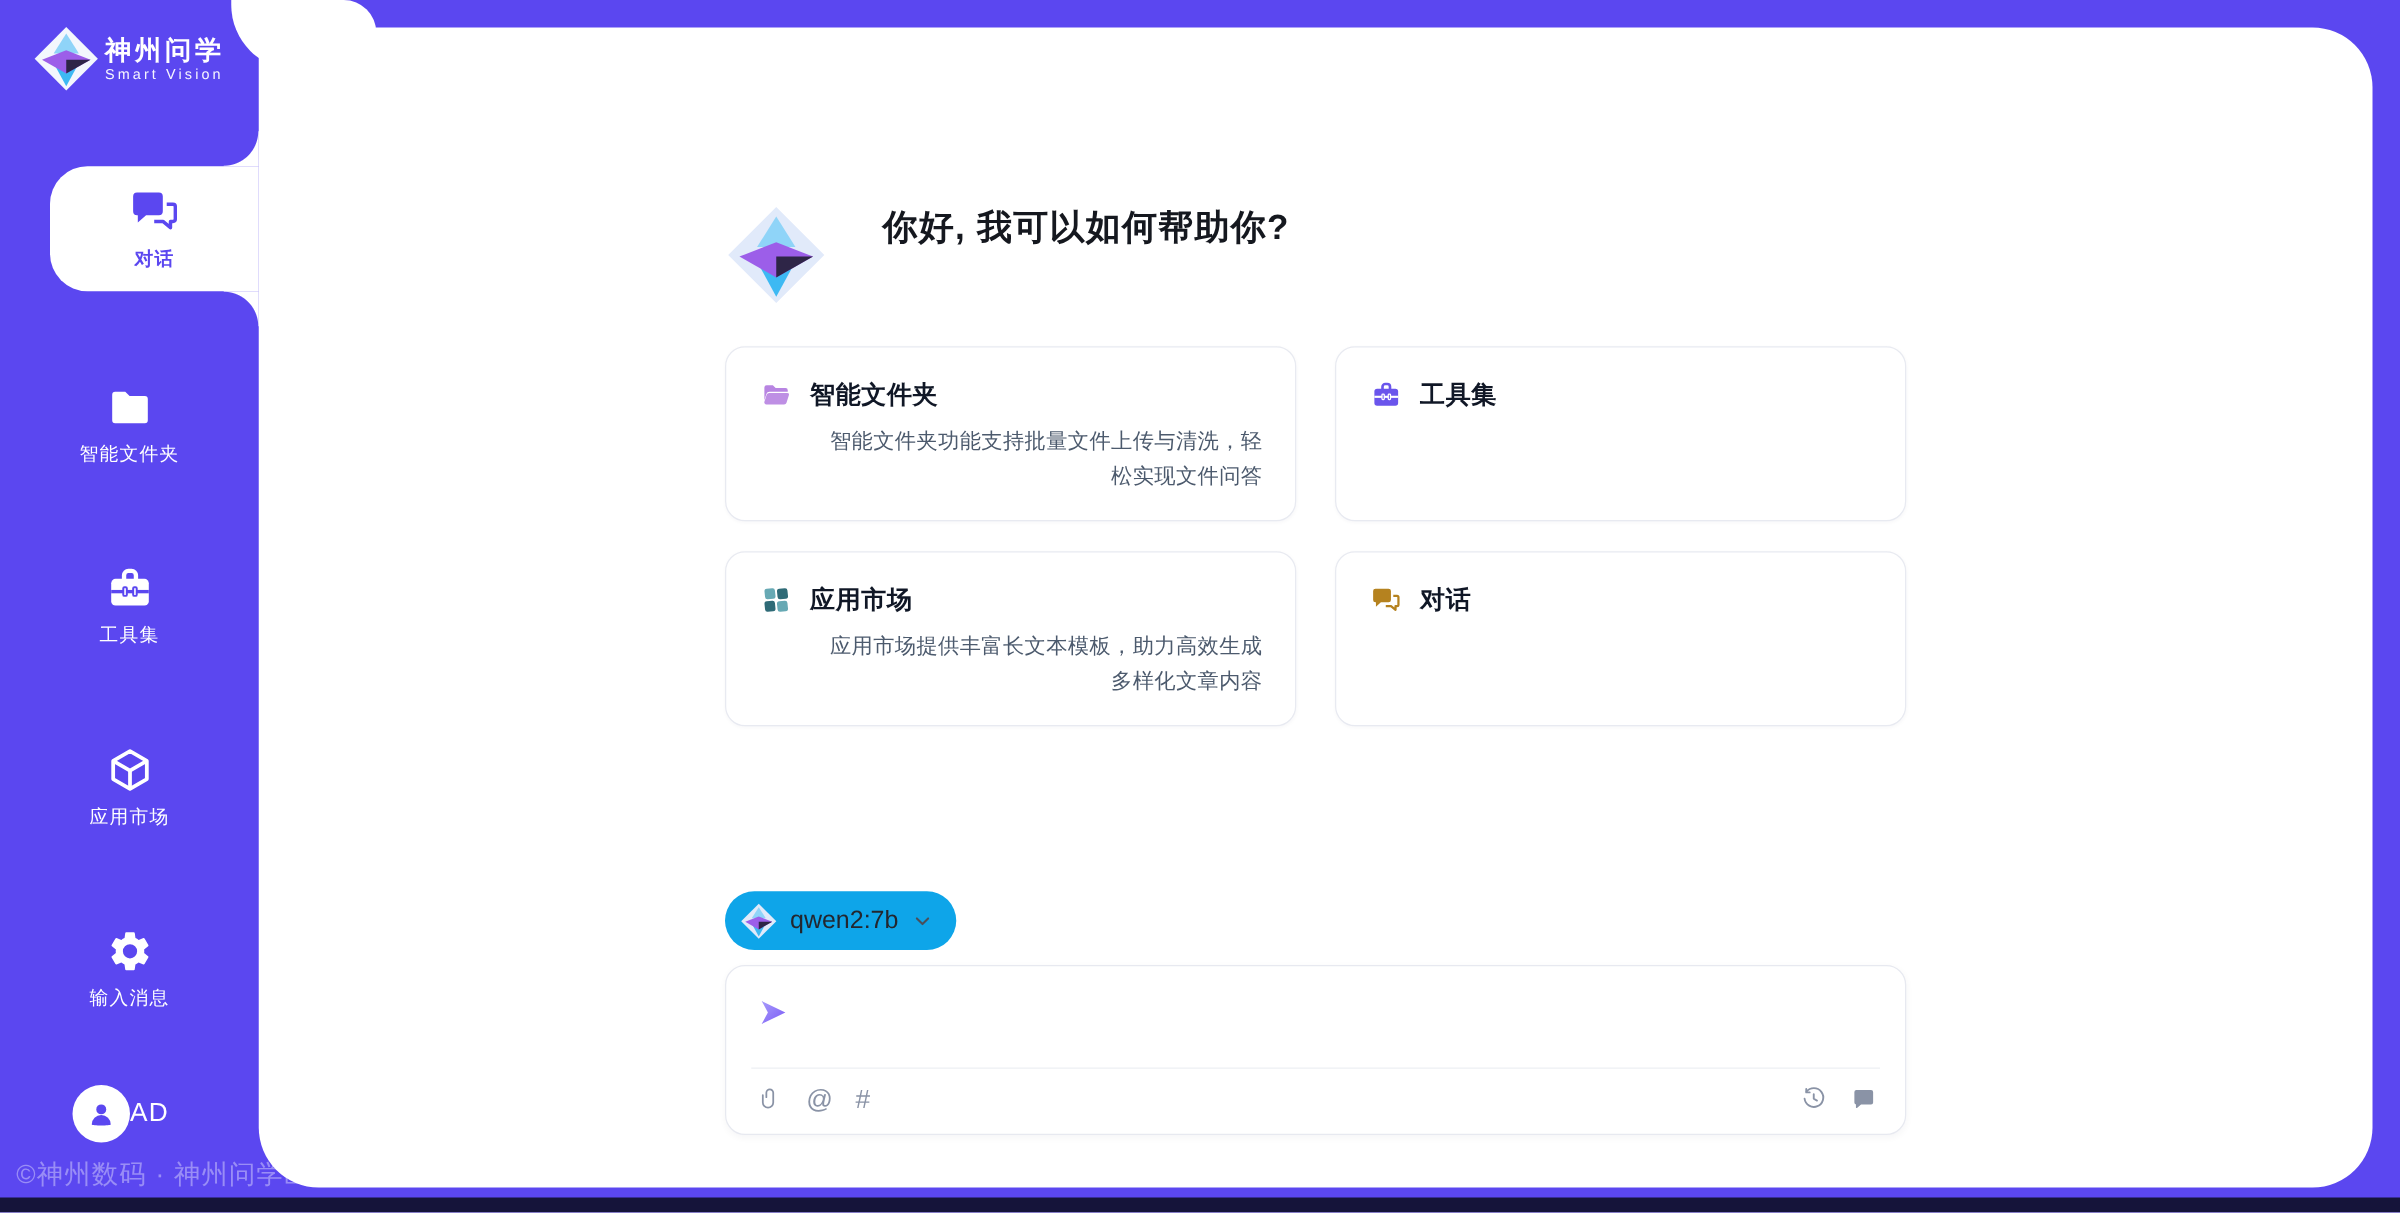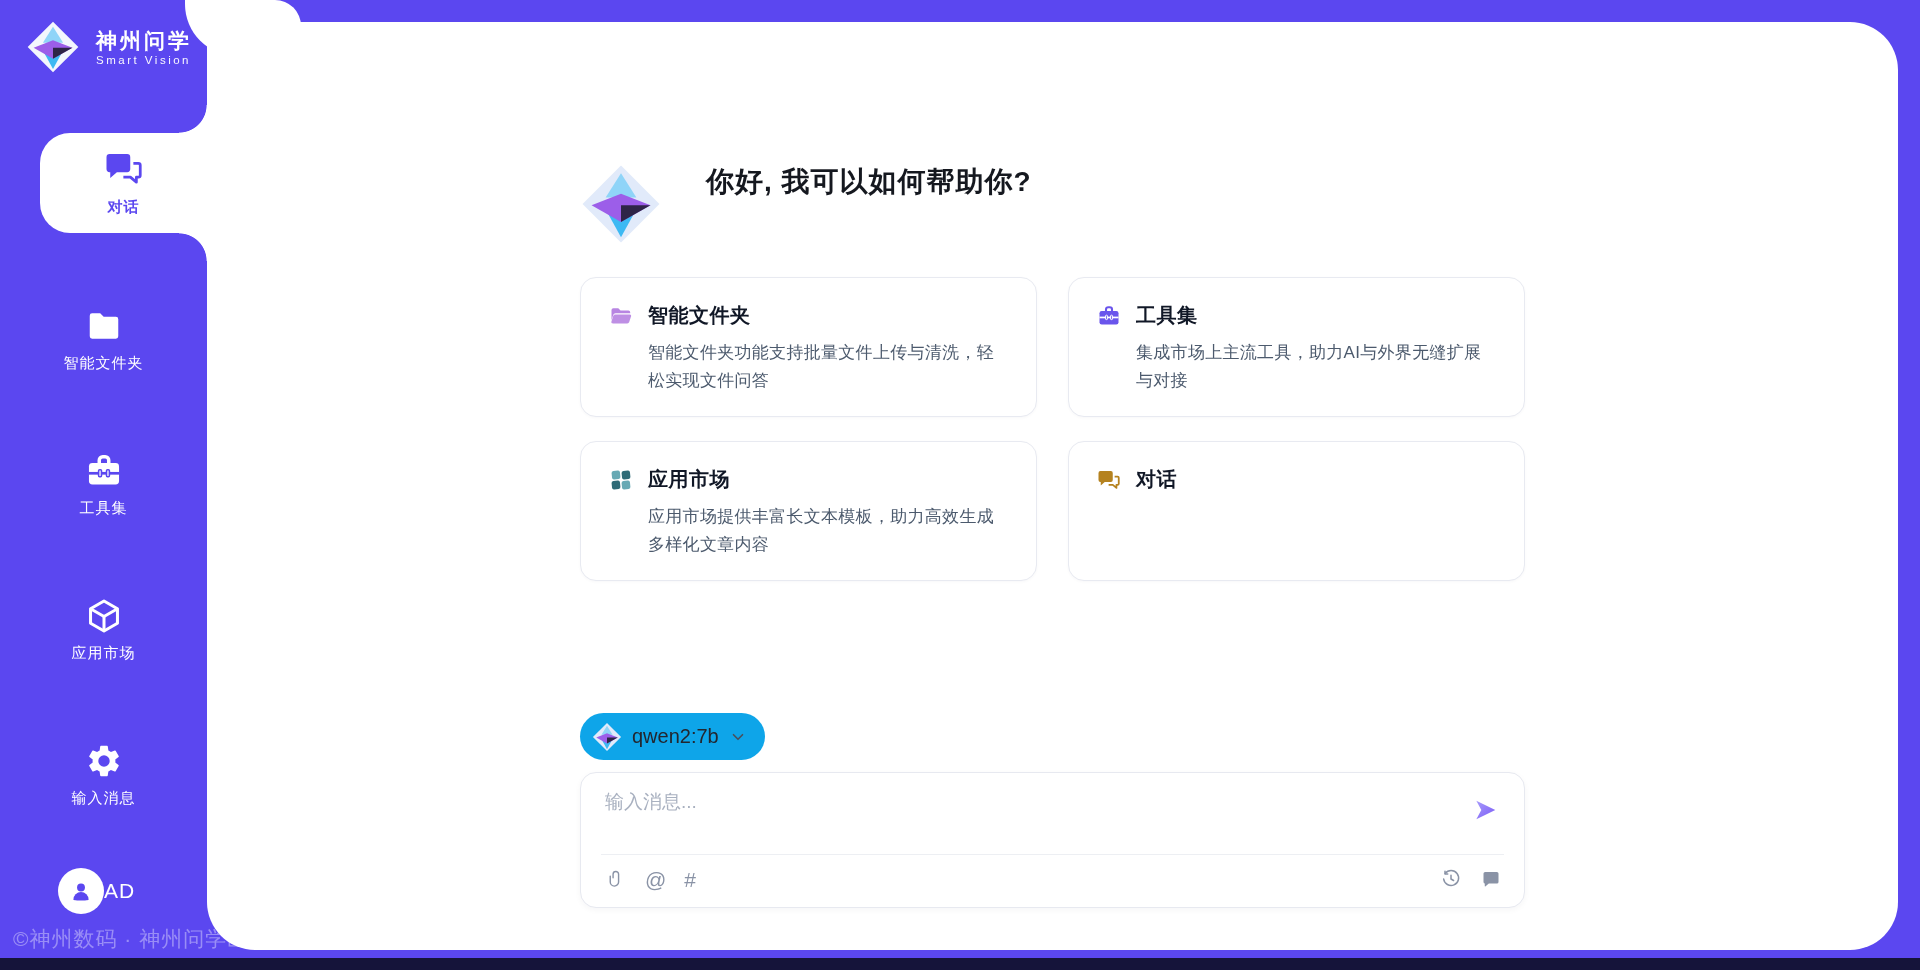--- a/index.html
+++ b/index.html
@@ -16,21 +16,21 @@
   .main-panel {
     position:absolute; left:207px; top:22px; right:22px; bottom:20px;
     background:#ffffff; border-radius:0 48px 48px 48px; z-index:2;
   }
   
   .top-ear { position:absolute; left:185px; top:0; width:116px; height:56px;
     background:#fff; border-bottom-left-radius:52px; border-top-right-radius:26px; z-index:3; }
 
   
   .sidebar { position:absolute; left:0; top:0; width:207px; height:970px; z-index:4; color:#fff; }
-  .brand { position:absolute; left:26px; top:20px; display:flex; align-items:center; gap:16px; }
+  .brand { position:absolute; left:26px; top:20px; display:flex; align-items:center; gap:4px; }
   .brand svg { width:54px; height:54px; }
   .brand-text { display:flex; flex-direction:column; }
   .brand-title { font-size:21px; font-weight:bold; letter-spacing:3px; line-height:1.25; }
   .brand-sub { font-size:11.5px; letter-spacing:2.5px; opacity:.95; }
 
   .nav { position:absolute; left:0; top:0; width:207px; }
   .nav-item { position:absolute; left:0; width:207px; height:104px;
     display:flex; flex-direction:column; align-items:center; justify-content:center; gap:9px;
     cursor:pointer; }
   .nav-item .nv-icon { width:38px; height:38px; color:#fff; display:flex; align-items:center; justify-content:center; }
@@ -62,21 +62,21 @@
   .greeting { margin-top:141px; display:flex; align-items:flex-start; gap:44px; }
   .greeting svg { width:82px; height:82px; }
   .greeting-text { font-size:28px; font-weight:bold; color:#15181f; letter-spacing:1px; }
 
   .cards { margin-top:32px; display:grid; grid-template-columns:457px 457px; grid-gap:24px 31px; }
   .card { background:#fff; border:1px solid #e8eaf1; border-radius:16px; padding:24px 26px 22px 28px;
     box-shadow:0 1px 3px rgba(25,30,60,.03); cursor:pointer; }
   .card-head { display:flex; align-items:center; gap:15px; }
   .card-head svg { width:24px; height:24px; }
   .card-title { font-size:20px; font-weight:bold; color:#101726; letter-spacing:.5px; }
-  .card-desc { margin-top:10px; margin-left:39px; font-size:17px; color:#4c5a6d; line-height:1.62; letter-spacing:.3px; }
+  .card-desc { margin-top:10px; margin-left:39px; font-size:17px; color:#4c5a6d; line-height:1.62; letter-spacing:.3px;text-align:right; }
 
   .composer { margin-top:auto; margin-bottom:42px; }
   .model-pill { display:inline-flex; align-items:center; gap:10px; height:47px; padding:0 18px 0 12px;
     background:#0ea5e9; border-radius:24px; cursor:pointer; }
   .model-pill svg.logo { width:30px; height:30px; }
   .model-name { font-size:20px; color:#23262e; }
   .model-pill svg.chev { width:18px; height:18px; }
 
   .input-card { margin-top:12px; width:945px; height:136px; background:#fff;
     border:1px solid #e7e9f0; border-radius:16px; box-shadow:0 2px 6px rgba(25,30,60,.04);
@@ -217,21 +217,20 @@
         <div class="card-head">
           <svg viewBox="0 0 24 24">
             <path d="M9 7.5V5.4A2.2 2.2 0 0111.2 3.2h1.6A2.2 2.2 0 0115 5.4v2.1" fill="none" stroke="#6a55ec" stroke-width="2.1"></path>
             <rect x="2.5" y="7" width="19" height="13.5" rx="2.2" fill="#6a55ec"></rect>
             <rect x="2.5" y="12.6" width="19" height="1.7" fill="#ffffff"></rect>
             <rect x="8.6" y="11.2" width="1.8" height="4.4" rx=".6" fill="#6a55ec" stroke="#ffffff" stroke-width="1"></rect>
             <rect x="13.6" y="11.2" width="1.8" height="4.4" rx=".6" fill="#6a55ec" stroke="#ffffff" stroke-width="1"></rect>
           </svg>
           <span class="card-title">工具集</span>
         </div>
-        <div class="card-desc">集成市场上主流工具，助力AI与外界无缝扩展与对接</div>
       </div>
 
       <div class="card">
         <div class="card-head">
           <svg viewBox="0 0 24 24">
             <rect x="2.8" y="2.8" width="8.4" height="8.4" rx="2" fill="#67a9b4" transform="rotate(-6 7 7)"></rect>
             <rect x="12.8" y="2.8" width="8.4" height="8.4" rx="2" fill="#2f6b77" transform="rotate(-6 17 7)"></rect>
             <rect x="2.8" y="12.8" width="8.4" height="8.4" rx="2" fill="#2f6b77" transform="rotate(-6 7 17)"></rect>
             <rect x="12.8" y="12.8" width="8.4" height="8.4" rx="2" fill="#67a9b4" transform="rotate(-6 17 17)"></rect>
           </svg>
@@ -261,21 +260,20 @@
           <polygon points="32,33 55,33 32,46" fill="#2e2547"></polygon>
         </svg>
         <span class="model-name">qwen2:7b</span>
         <svg class="chev" viewBox="0 0 24 24" fill="none" stroke="#4a4f5a" stroke-width="2.2" stroke-linecap="round" stroke-linejoin="round">
           <polyline points="6 9 12 15 18 9"></polyline>
         </svg>
       </div>
 
       <div class="input-card">
         <div class="input-top">
-          <textarea placeholder="输入消息..." style=""></textarea>
           <div class="send-btn">
             <svg viewBox="0 0 24 24">
               <defs>
                   <linearGradient id="sg" x1="0" y1="0" x2="1" y2="1">
                 <stop offset="0" stop-color="#a79bfb"></stop>
                     <stop offset="1" stop-color="#7b5bf6"></stop>
               </linearGradient>
                 </defs>
               <path fill="url(#sg)" d="M4 3.5L21.5 12 4 20.5l4.6-8.5z"></path>
             </svg>

